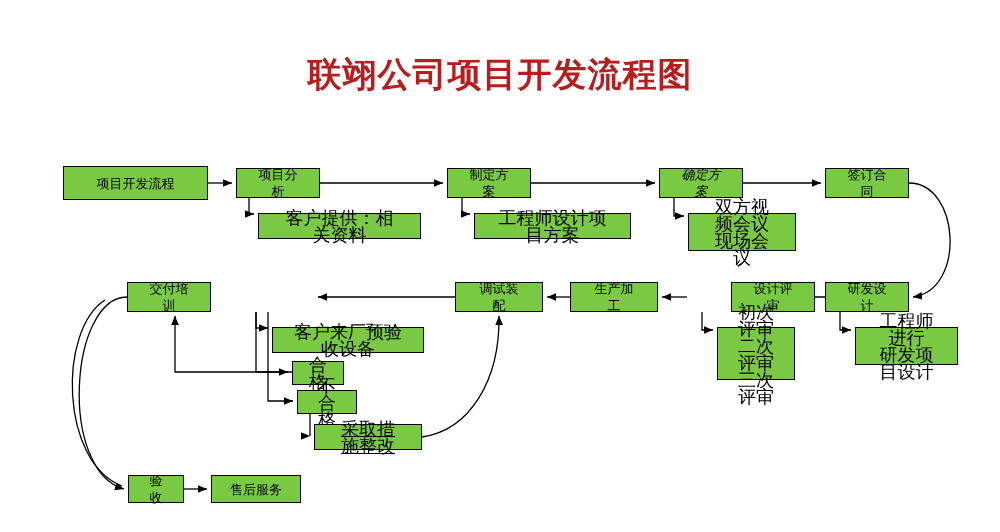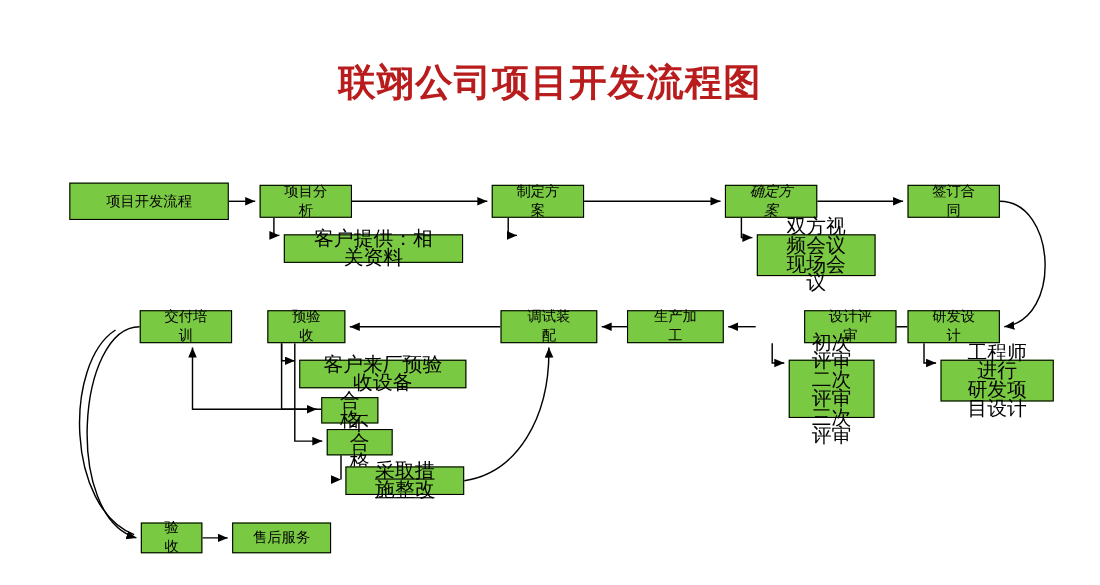--- a/index.html
+++ b/index.html
@@ -99,35 +99,35 @@
       <path d="M184,489 L207,489"></path>
 
       <path d="M105,300 C58,330 60,462 122,486" marker-end="none"></path>
     </g>
   </svg>
 
   <div class="node" style="left:63px;top:166px;width:145px;height:34px;"><span>项目开发流程</span></div>
   <div class="node" style="left:236px;top:168px;width:84px;height:30px;"><span>项目分析</span></div>
   <div class="node small" style="left:258px;top:213px;width:163px;height:26px;"><span>客户提供：相关资料</span></div>
   <div class="node" style="left:447px;top:168px;width:84px;height:30px;"><span>制定方案</span></div>
+  <div class="node small" style="left:474px;top:213px;width:157px;height:26px;"><span>工程师设计项目方案</span></div>
   <div class="node" style="left:659px;top:168px;width:84px;height:30px;font-style:italic;"><span>确定方案</span></div>
   <div class="node small" style="left:688px;top:213px;width:108px;height:38px;"><span>双方视频会议
 现场会议</span></div>
   <div class="node" style="left:825px;top:168px;width:84px;height:30px;"><span>签订合同</span></div>
 
   <div class="node" style="left:825px;top:282px;width:84px;height:30px;"><span>研发设计</span></div>
   <div class="node small" style="left:855px;top:327px;width:103px;height:38px;"><span>工程师进行
 研发项目设计</span></div>
   <div class="node" style="left:687px;top:282px;width:84px;height:30px;margin-left:44px;"><span>设计评审</span></div>
   <div class="node small" style="left:717px;top:327px;width:78px;height:53px;"><span>初次评审
 二次评审
 三次评审</span></div>
   <div class="node" style="left:570px;top:282px;width:88px;height:30px;"><span>生产加工</span></div>
   <div class="node" style="left:455px;top:282px;width:88px;height:30px;"><span>调试装配</span></div>
-  <div class="node" style="left:243px;top:282px;width:71px;height:30px;"><span>预验收</span></div>
   <div class="node small" style="left:272px;top:327px;width:152px;height:26px;"><span>客户来厂预验收设备</span></div>
   <div class="node small" style="left:292px;top:361px;width:52px;height:24px;"><span>合格</span></div>
   <div class="node small" style="left:297px;top:390px;width:60px;height:24px;"><span>不合格</span></div>
   <div class="node small" style="left:314px;top:424px;width:108px;height:26px;text-decoration:underline;"><span>采取措施整改</span></div>
   <div class="node" style="left:127px;top:282px;width:84px;height:30px;"><span>交付培训</span></div>
   <div class="node" style="left:128px;top:475px;width:56px;height:28px;"><span>验收</span></div>
   <div class="node" style="left:211px;top:475px;width:90px;height:28px;"><span>售后服务</span></div>
 
 </div>
 

